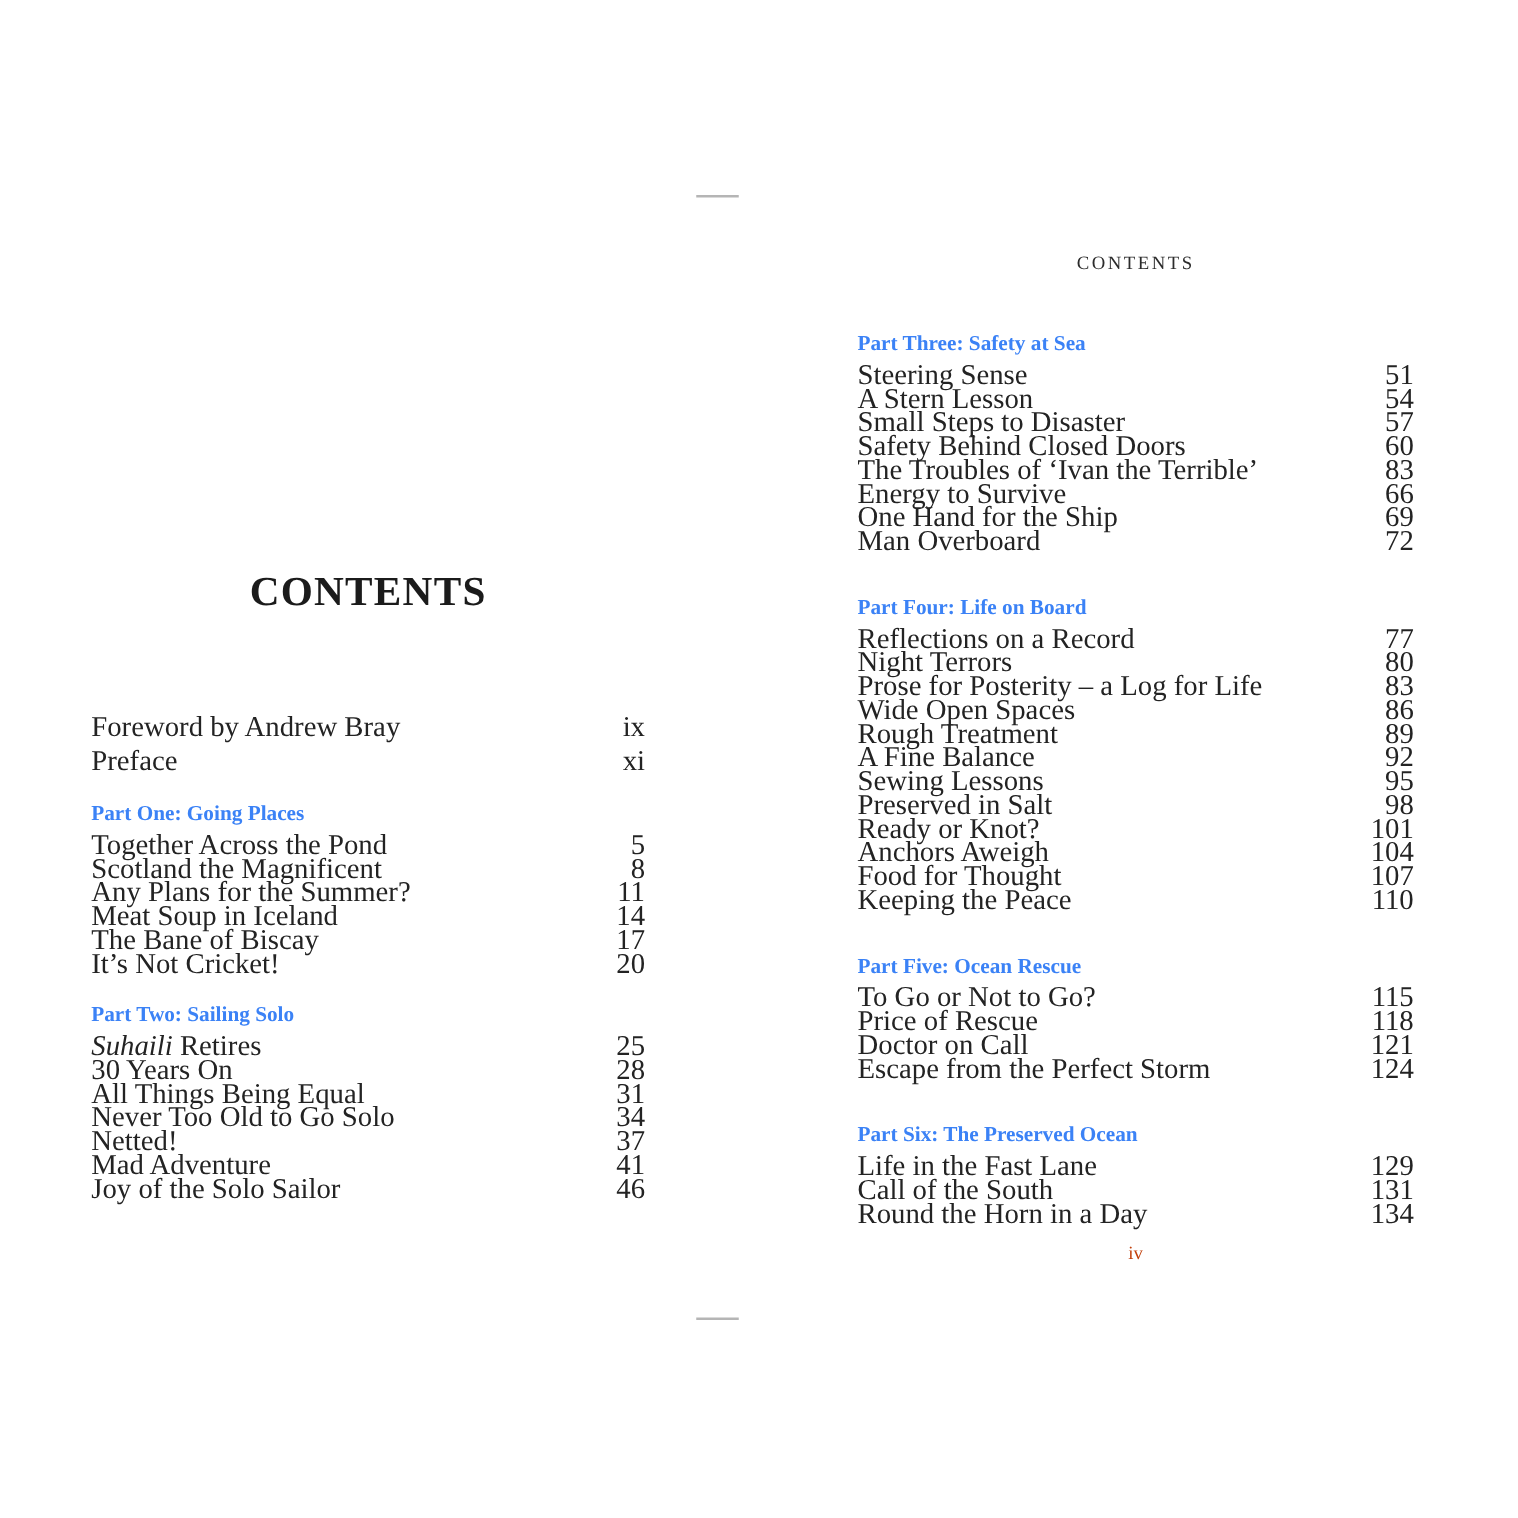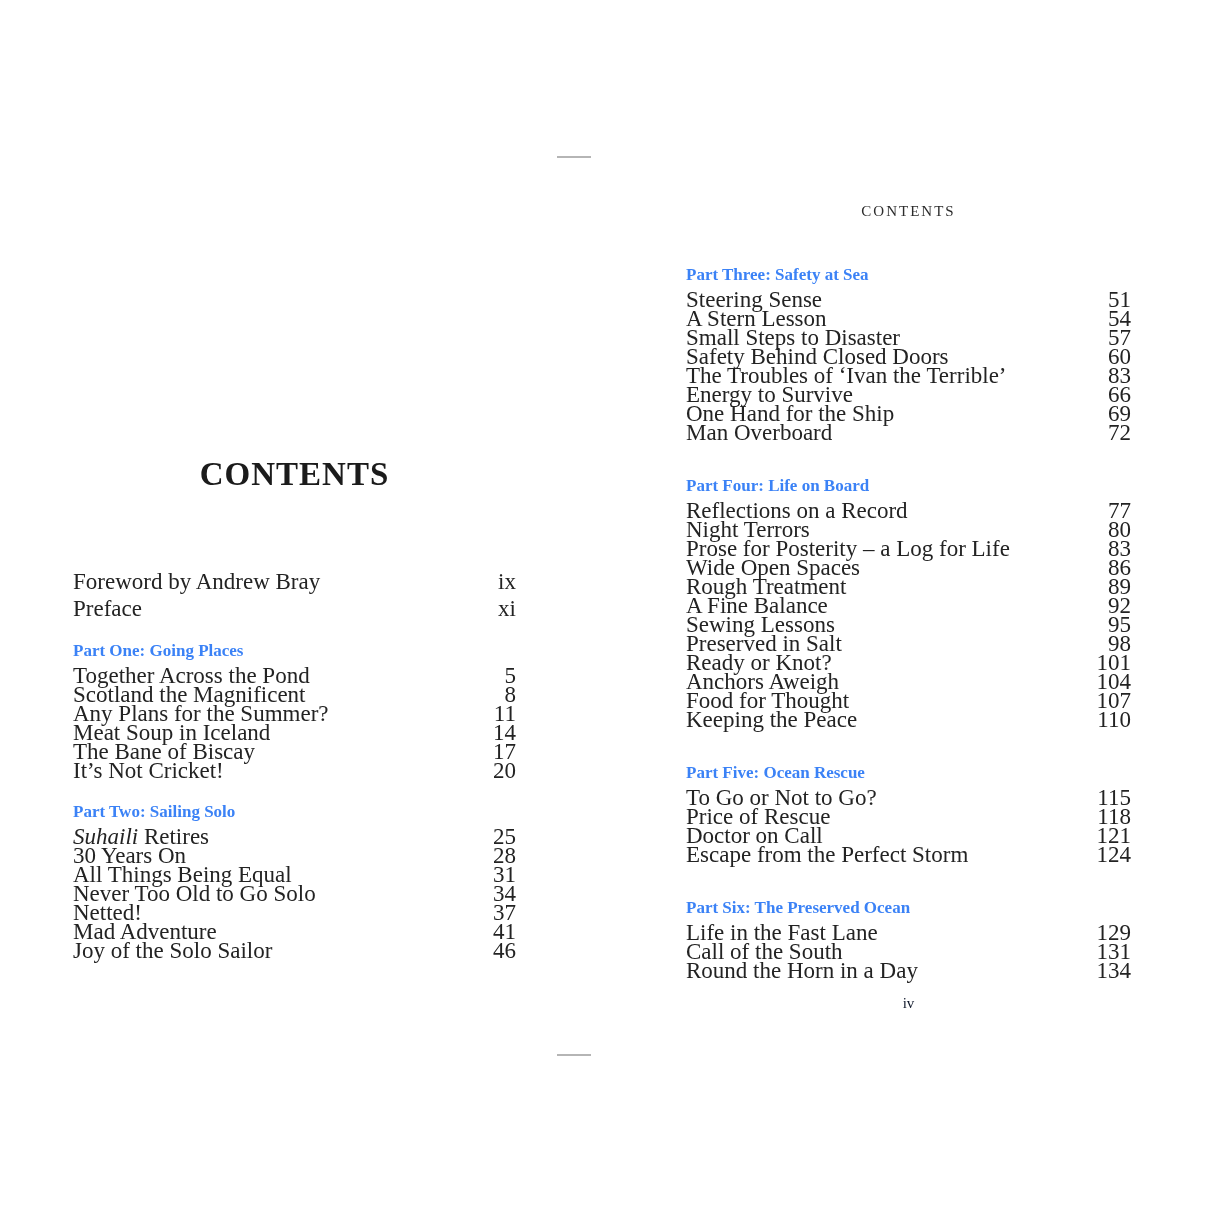--- a/index.html
+++ b/index.html
@@ -63,21 +63,21 @@
     top: 264px;
     width: 445px;
   }
   .folio {
     position: absolute;
     left: 686px;
     top: 995px;
     width: 445px;
     text-align: center;
     font-size: 15px;
-    color: #0f172a;
+    color: #c2410c;
   }
 
   
   .row {
     display: flex;
     justify-content: space-between;
     align-items: baseline;
     font-size: 23px;
     line-height: 19px;
   }

